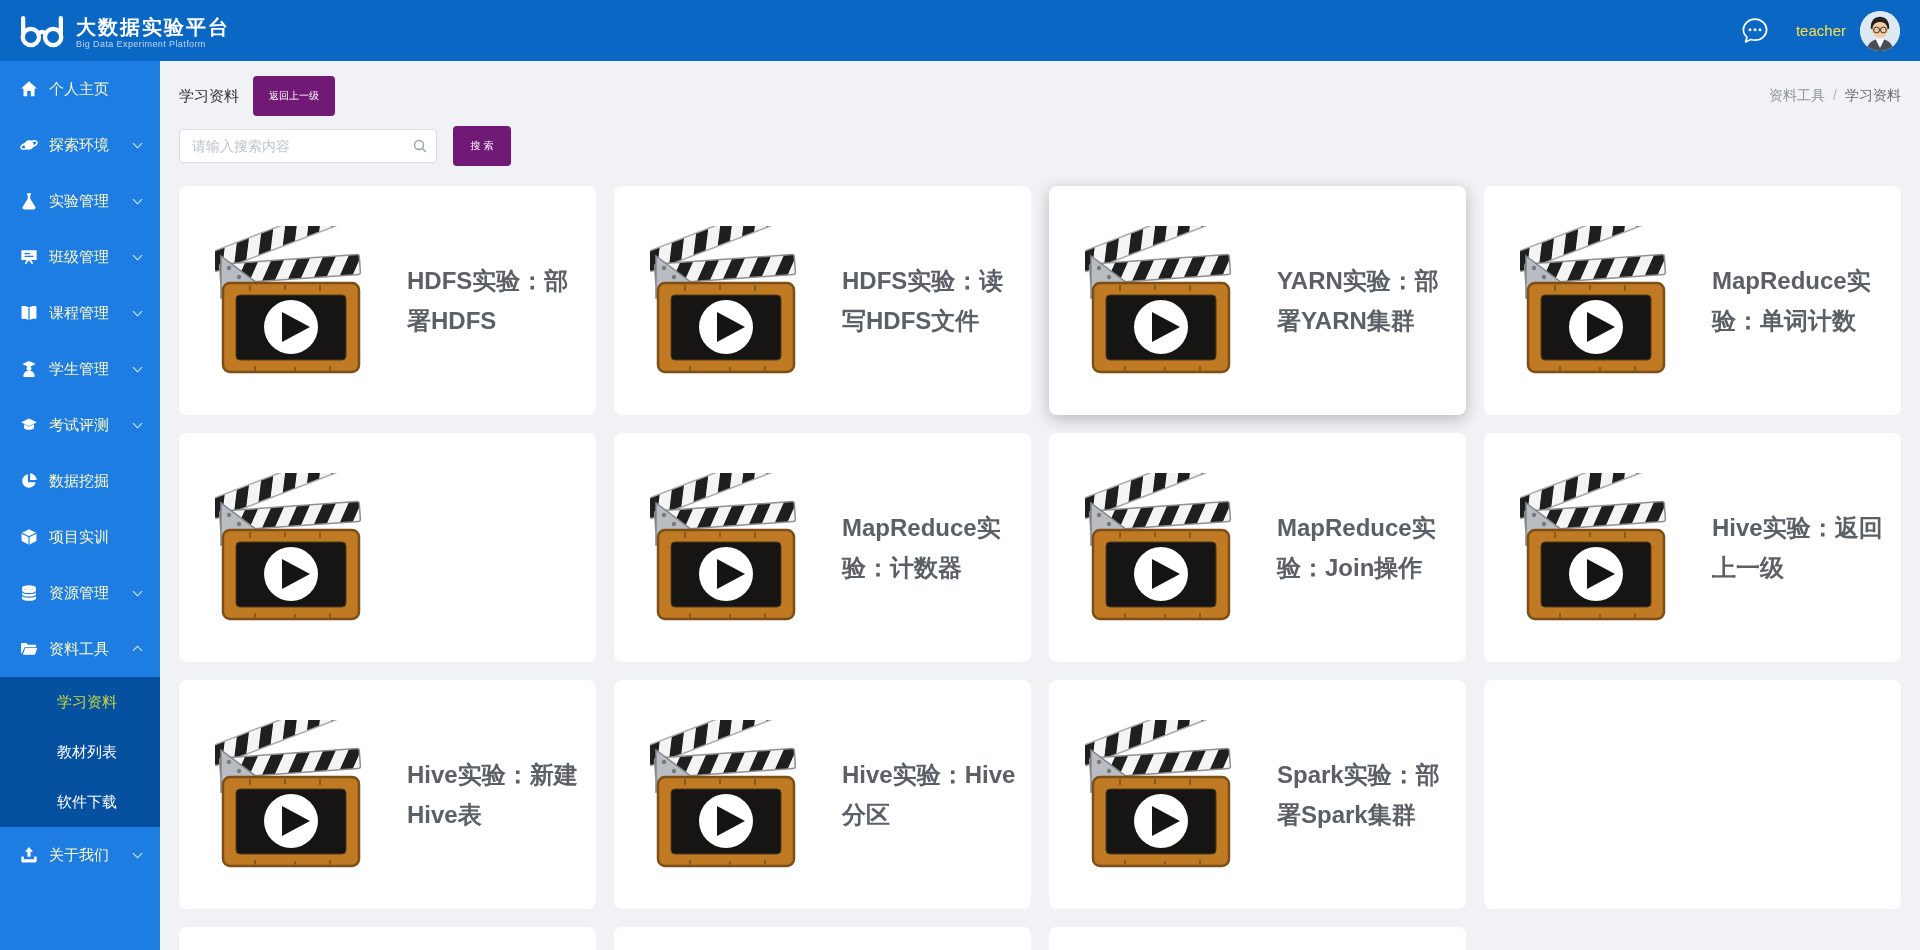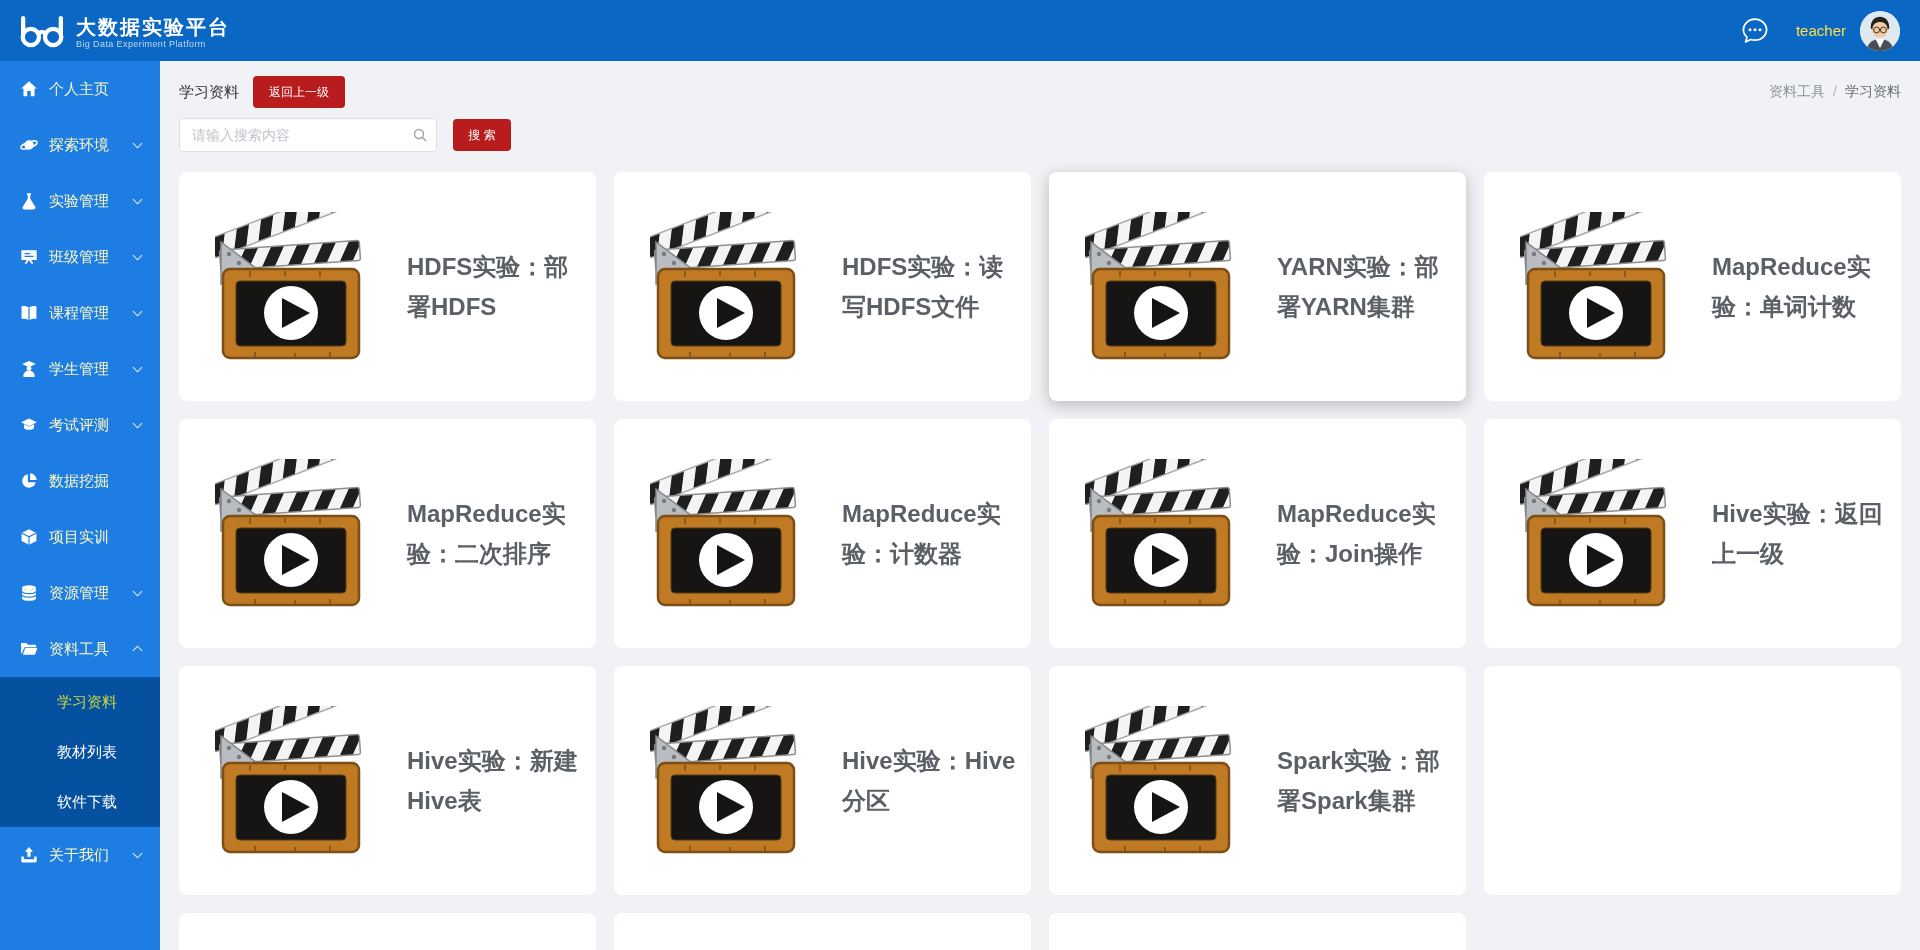--- a/index.html
+++ b/index.html
@@ -45,22 +45,22 @@
   }
   .chev.up { transform:rotate(-135deg); margin-top:3px; }
   .submenu { background:#06519f; }
   .sub-item { height:50px; display:flex; align-items:center; padding-left:57px; color:#fff; font-size:15px; cursor:pointer; }
   .sub-item.active { color:#c5d940; }
   
   .main { position:absolute; top:61px; left:160px; right:0; bottom:0; overflow:hidden; }
   .toolbar { display:flex; align-items:center; padding:15px 19px 0; }
   .page-label { font-size:15px; color:#303133; margin-right:14px; }
   .btn {
-    background:#b91c1c; color:#fff; border:none; border-radius:4px;
-    height:32px; padding:0 16px; font-size:12px; cursor:pointer;
+    background:#701a75; color:#fff; border:none; border-radius:4px;
+    height:40px; padding:0 16px; font-size:10px; cursor:pointer;
     font-family:"Liberation Sans","DejaVu Sans",sans-serif;
   }
   .breadcrumb { margin-left:auto; font-size:14px; color:#8d939b; }
   .breadcrumb .sep { margin:0 8px; color:#b3b8bf; }
   .breadcrumb .cur { color:#686d74; }
   .searchbar { display:flex; align-items:center; padding:10px 19px 0; }
   .search-box { position:relative; width:258px; height:34px; margin-right:16px; }
   .search-box input {
     width:100%; height:100%; border:1px solid #dcdfe6; border-radius:4px;
     padding:0 32px 0 12px; font-size:14px; color:#333; outline:none; background:#fff;
@@ -362,21 +362,20 @@
           </span>
         <span class="card-title">MapReduce实验：单词计数</span>
       </div>
 
       <div class="card">
         <span class="clapper">
             <svg>
               <use href="#clapper-sym"></use>
             </svg>
           </span>
-        <span class="card-title">MapReduce实验：二次排序</span>
       </div>
       <div class="card">
         <span class="clapper">
             <svg>
               <use href="#clapper-sym"></use>
             </svg>
           </span>
         <span class="card-title">MapReduce实验：计数器</span>
       </div>
       <div class="card">

